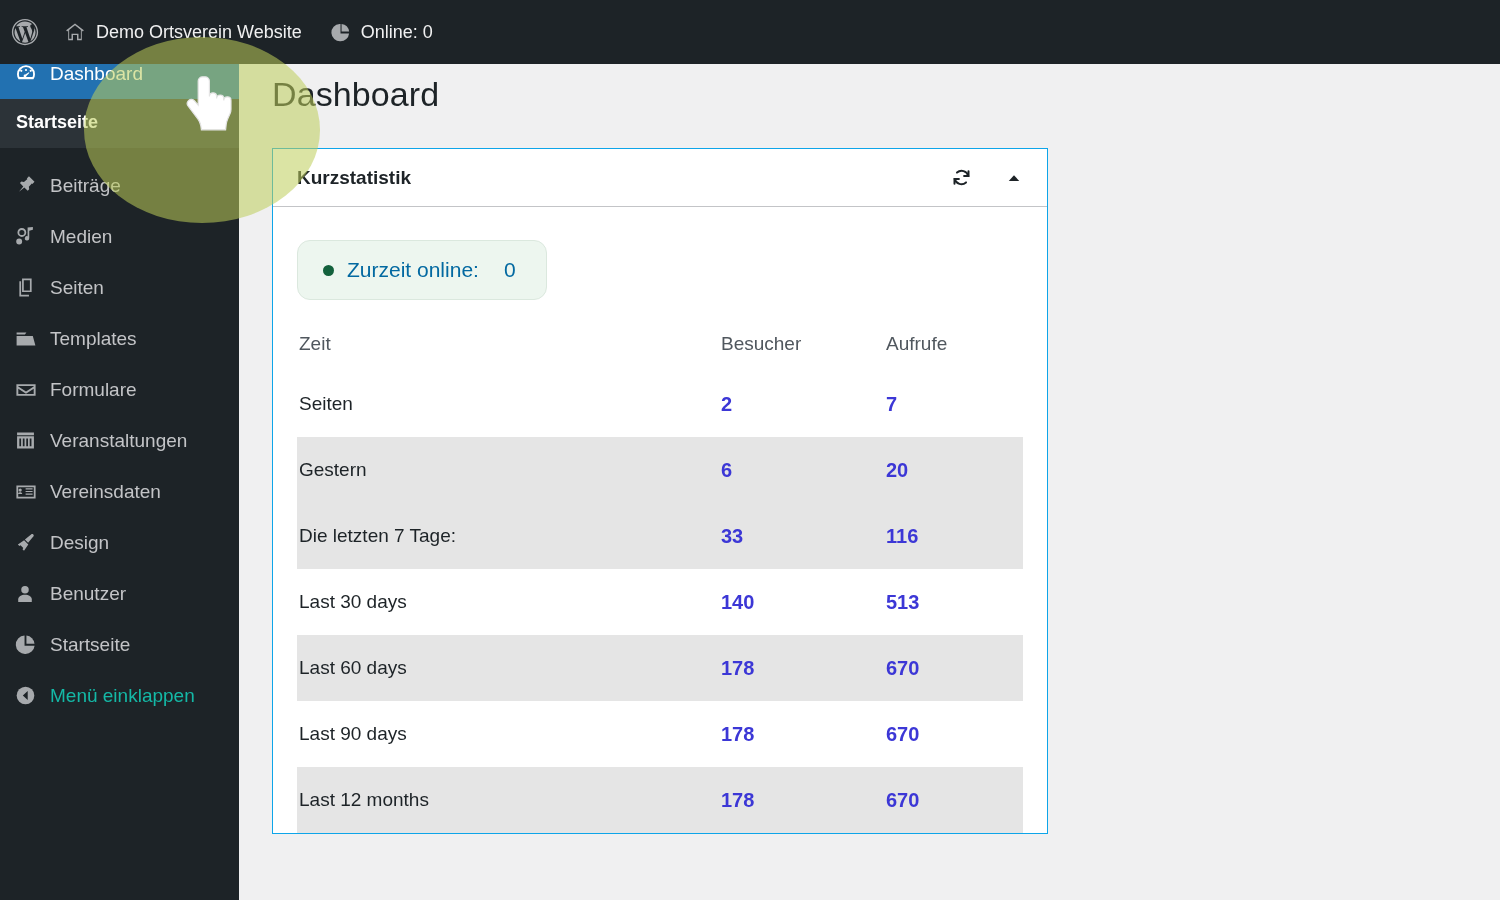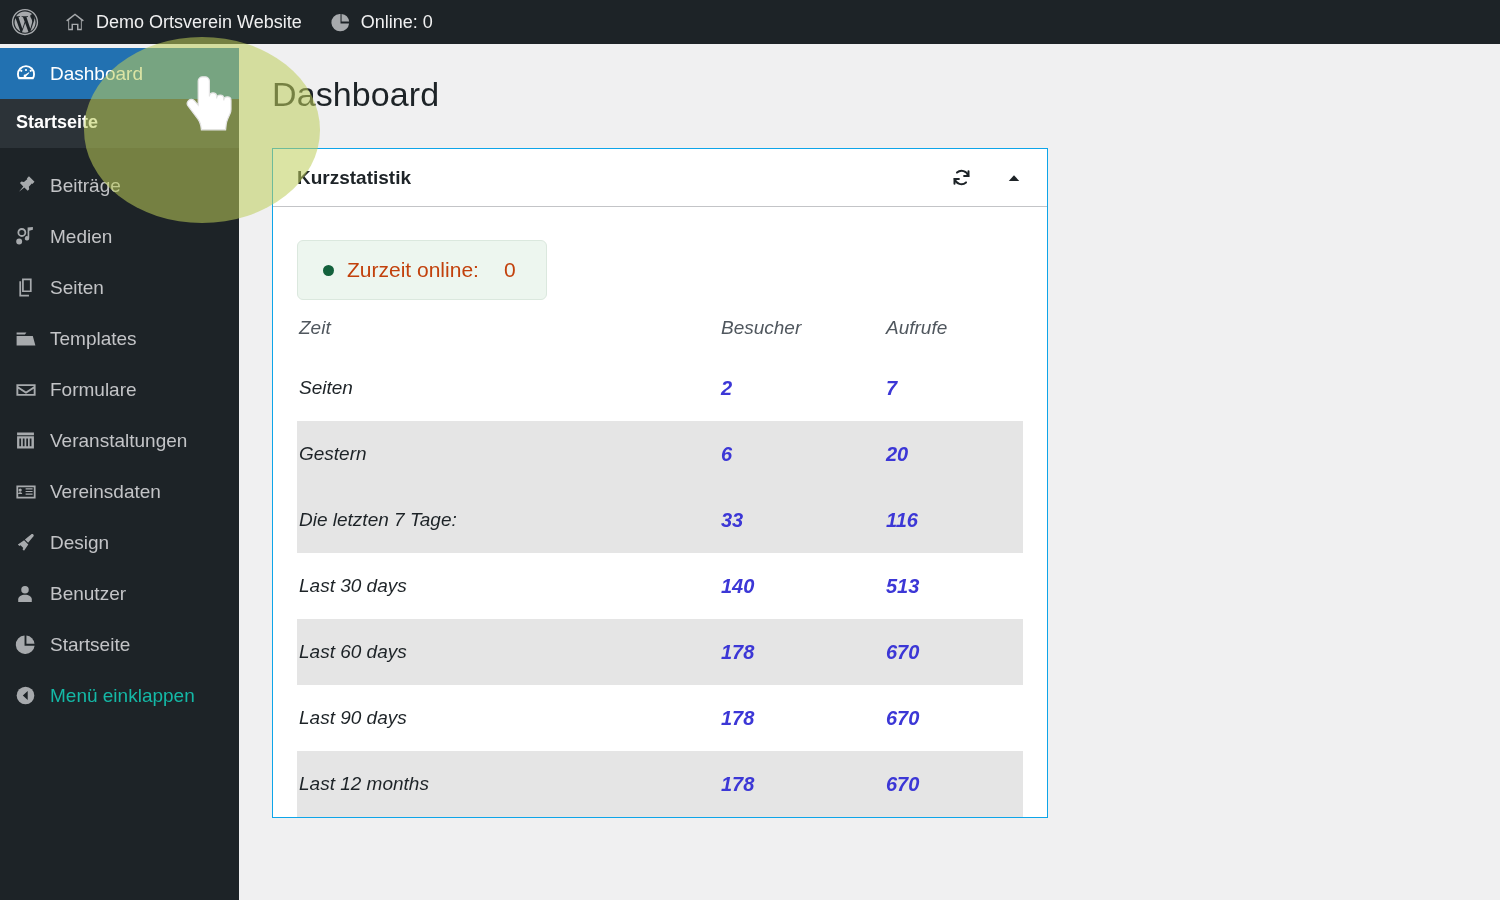--- a/index.html
+++ b/index.html
@@ -7,21 +7,21 @@
     width: 1500px; height: 900px;
     overflow: hidden;
     font-family: "Liberation Sans", sans-serif;
     background: #f0f0f1;
   }
   #root { position: relative; width: 1500px; height: 900px; }
 
   
   .adminbar {
     position: absolute; top: 0; left: 0;
-    width: 1500px; height: 44px;
+    width: 1500px; height: 64px;
     background: #1d2327;
     display: flex; align-items: center;
     z-index: 6;
   }
   .ab-item {
     display: flex; align-items: center; gap: 10px;
     height: 48px; padding: 0 14px;
     color: #f0f0f1; font-size: 18px; white-space: nowrap;
   }
   .ab-wp { padding-left: 10px; padding-right: 10px; }
@@ -102,37 +102,36 @@
   }
   .wa-btn svg { display: block; }
 
   .widget-body { padding: 33px 24px 0 24px; }
 
   .online-badge {
     display: inline-flex; align-items: center;
     gap: 13px;
     background: #edf6ef;
     border: 1px solid #dbe8de;
-    border-radius: 6px;
+    border-radius: 13px;
     padding: 17px 30px 17px 25px;
-    color: #c2410c;
+    color: #0369a1;
     font-size: 21px;
   }
   .online-dot {
     width: 11px; height: 11px; border-radius: 50%;
     background: #13613c; display: block;
   }
   .online-count { font-weight: 400; margin-left: 12px; }
 
   
   .stats {
-    margin-top: 11px;
+    margin-top: 27px;
     width: 100%;
     border-collapse: collapse;
-    font-style: italic;
   }
   .stats th {
     text-align: left;
     font-size: 19px; font-weight: 400; color: #50575e;
     padding: 0 0 10px 0;
   }
   .stats thead tr { height: 44px; }
   .stats td {
     font-size: 19px; color: #1d2327;
     height: 66px; vertical-align: middle;

